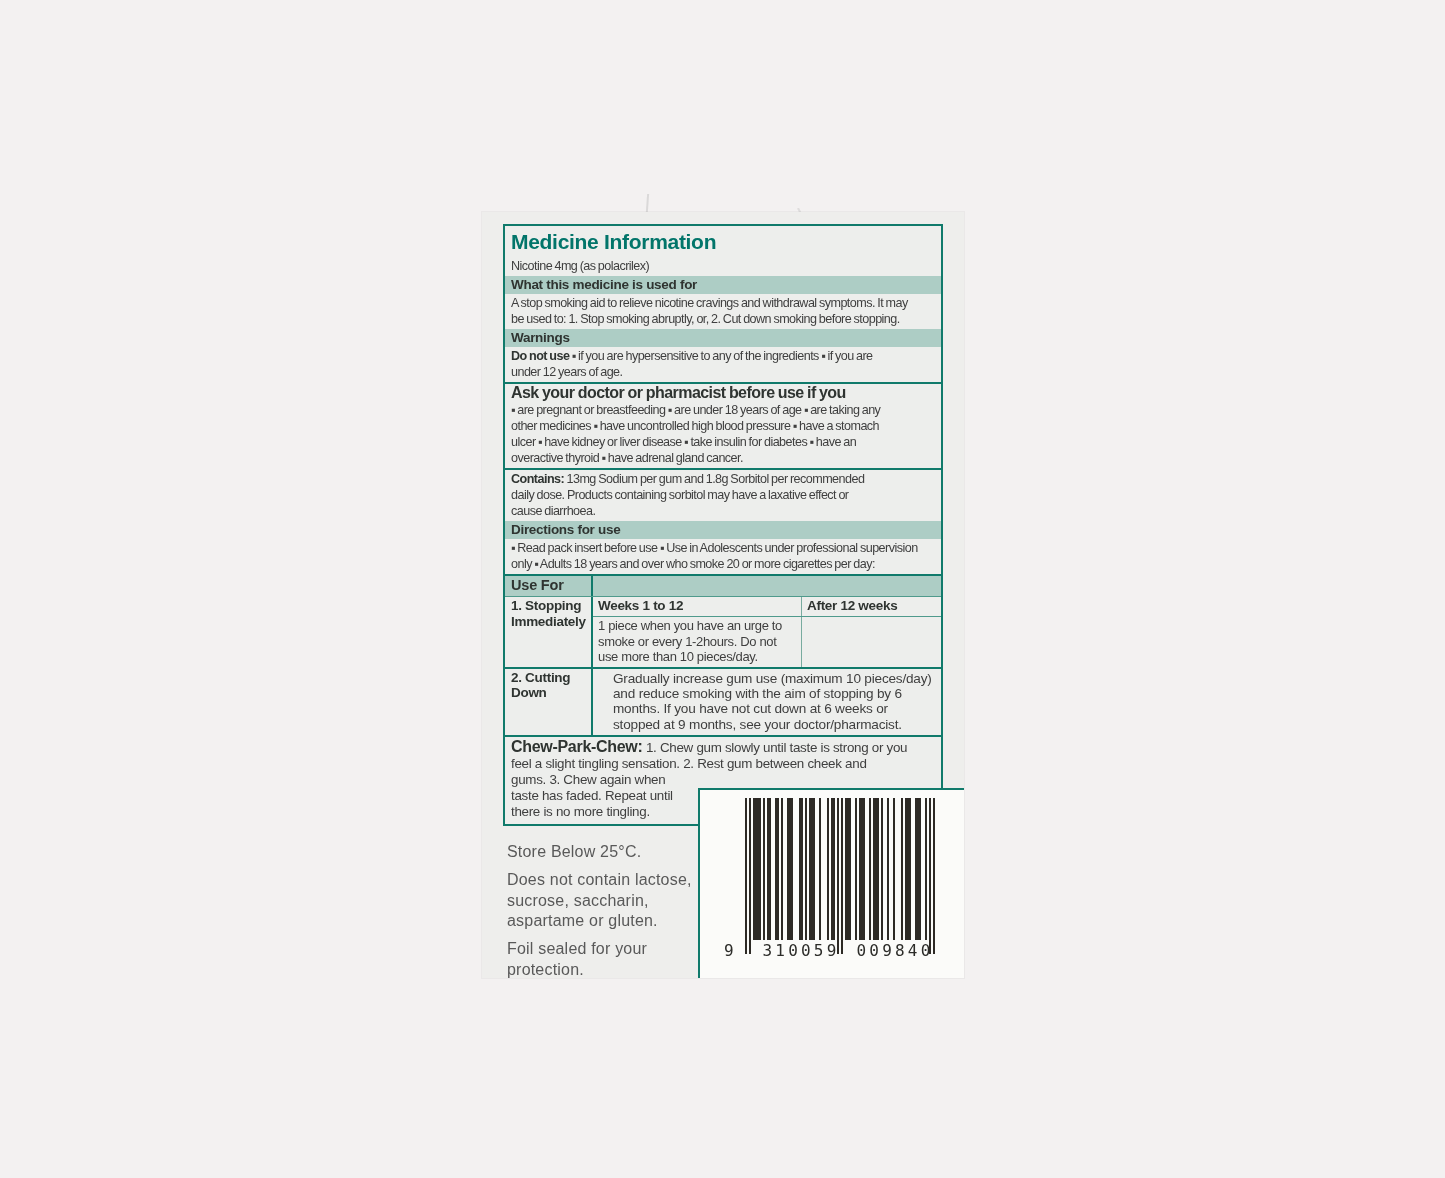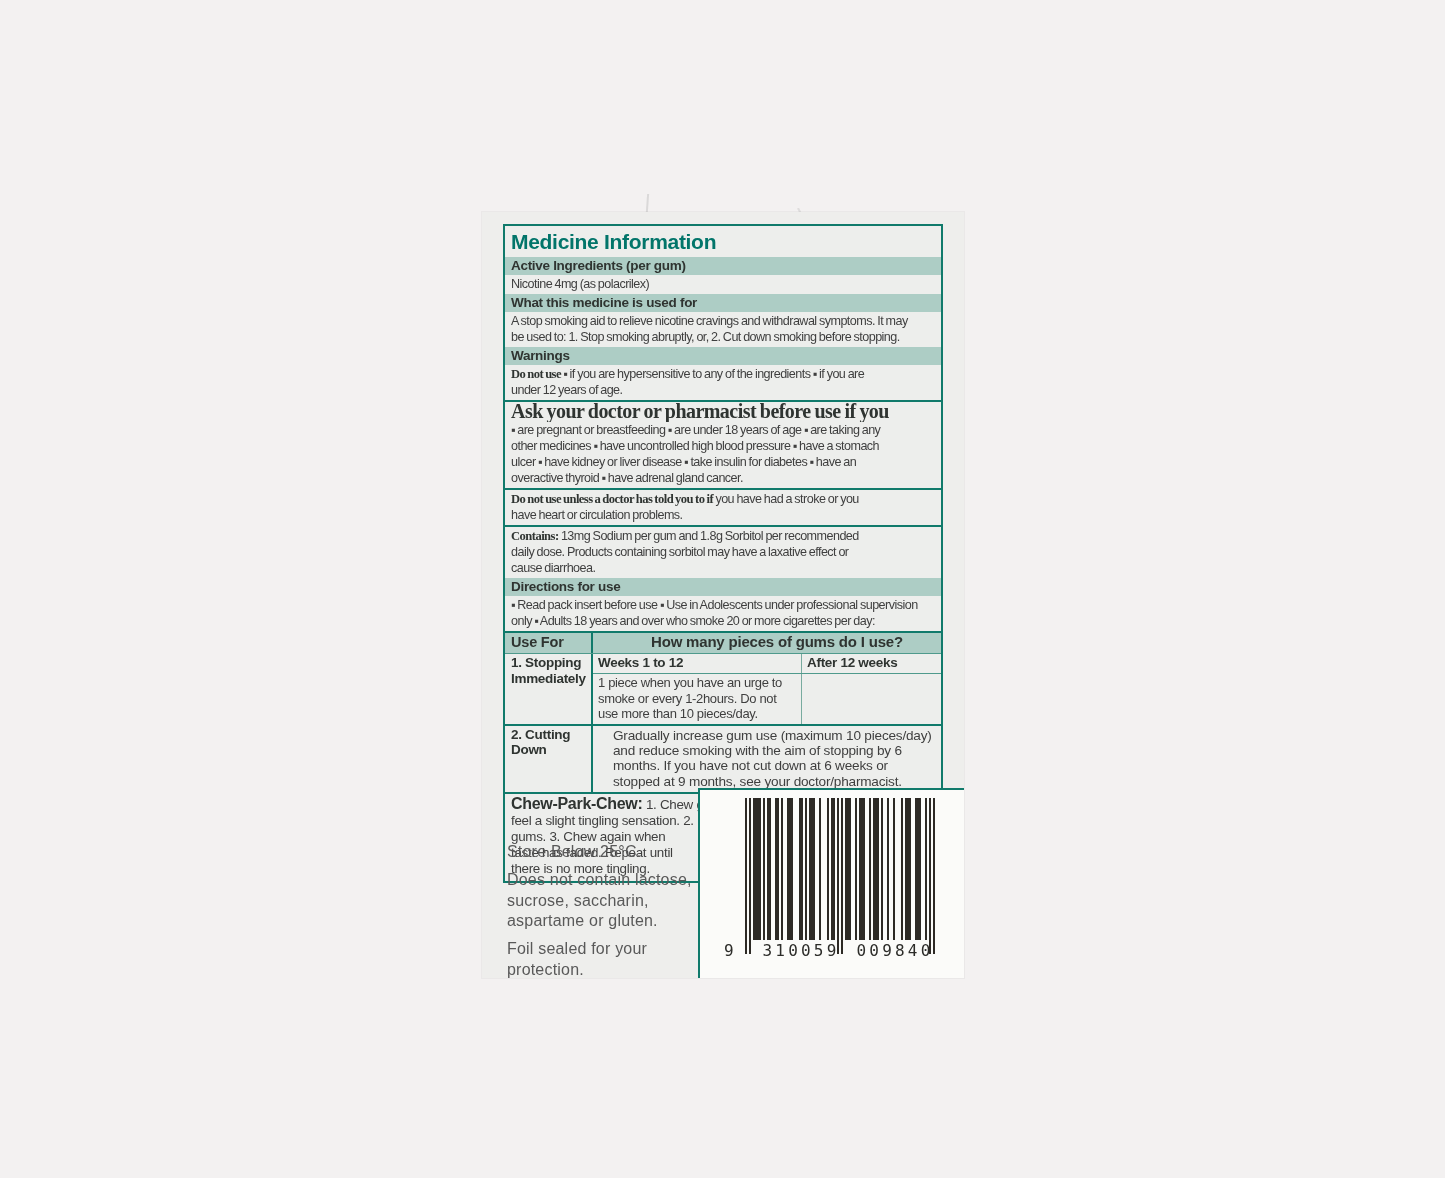--- a/index.html
+++ b/index.html
@@ -26,21 +26,21 @@
 
   .box{position:relative;margin:12px 0 0 21px;width:440px;border:2px solid var(--teal);background:var(--box-bg);}
 
   .title{font-size:21px;font-weight:bold;color:#02756a;letter-spacing:-.3px;padding:4px 8px 3px 6px;}
 
   .band{background:var(--band);color:var(--ink-bold);font-size:13.5px;font-weight:bold;line-height:15px;padding:1px 6px 2px 6px;letter-spacing:-.3px;}
 
   .row{padding:1px 6px 2px 6px;line-height:16px;overflow:hidden;}
   .cond{font-size:12.6px;letter-spacing:-.55px;word-spacing:-.6px;}
   .pre{white-space:pre;}
-  .row b{color:var(--ink-bold);font-family:Liberation Serif, serif;}
+  .row b{color:var(--ink-bold);}
   .sect{border-top:2px solid var(--teal);}
 
   
   .dtable{border-top:2px solid var(--teal);}
   .trow{display:flex;}
   .thead{background:var(--band);border-bottom:1px solid var(--teal-thin);gap:20px;}
   .tc1{width:88px;border-right:2px solid var(--teal);padding:1px 4px 2px 6px;}
   .tc1 .lbl{font-size:13.5px;font-weight:bold;color:var(--ink-bold);line-height:15.5px;letter-spacing:-.3px;}
   .th-usefor{font-size:14.5px;font-weight:bold;color:var(--ink-bold);line-height:17px;letter-spacing:-.2px;}
   .tc23{flex:1;text-align:center;font-size:15px;font-weight:bold;color:var(--ink-bold);line-height:18px;letter-spacing:-.2px;}
@@ -78,54 +78,50 @@
 <div class="crease-1"></div>
 <svg class="crease-svg" viewBox="0 0 220 130">
   <path d="M 38 0 C 62 42, 40 88, 2 112" stroke="rgba(125,125,125,0.17)" stroke-width="2" fill="none"></path>
 </svg>
 
 <div class="label">
 
   <div class="box">
     <div class="title">Medicine Information</div>
 
-    <div class="band">Active Ingredients (per gum)</div>
     <div class="row cond">Nicotine 4mg (as polacrilex)</div>
 
     <div class="band">What this medicine is used for</div>
     <div class="row cond pre">A stop smoking aid to relieve nicotine cravings and withdrawal symptoms. It may
 be used to: 1. Stop smoking abruptly, or, 2. Cut down smoking before stopping.</div>
 
     <div class="band">Warnings</div>
     <div class="row cond pre"><b>Do not use</b><span class="pre"> ▪ if you are hypersensitive to any of the ingredients ▪ if you are
 under 12 years of age.</span></div>
 
     <div class="sect">
-      <div class="row cond" style="padding-bottom:0;"><b style="font-size:20px;margin-top:32px;">Ask your doctor or pharmacist before use if you</b></div>
+      <div class="row cond" style="padding-bottom:0;"><b style="font-size:16px;margin-top:32px;">Ask your doctor or pharmacist before use if you</b></div>
       <div class="row cond pre" style="padding-top:0;">▪ are pregnant or breastfeeding ▪ are under 18 years of age ▪ are taking any
 other medicines ▪ have uncontrolled high blood pressure ▪ have a stomach
 ulcer ▪ have kidney or liver disease ▪ take insulin for diabetes ▪ have an
 overactive thyroid ▪ have adrenal gland cancer.</div>
     </div>
 
-    <div class="sect row cond pre"><b>Do not use unless a doctor has told you to if</b><span class="pre"> you have had a stroke or you
-have heart or circulation problems.</span></div>
 
     <div class="sect row cond pre"><b>Contains:</b><span class="pre"> 13mg Sodium per gum and 1.8g Sorbitol per recommended
 daily dose. Products containing sorbitol may have a laxative effect or
 cause diarrhoea.</span></div>
 
     <div class="band">Directions for use</div>
     <div class="row cond pre">▪ Read pack insert before use ▪ Use in Adolescents under professional supervision
 only ▪ Adults 18 years and over who smoke 20 or more cigarettes per day:</div>
 
     <div class="dtable">
       <div class="trow thead">
         <div class="tc1 th-usefor" style="border-right-color:var(--teal);">Use For</div>
-        <div class="tc23">How many pieces of gums do I use?</div>
       </div>
       <div class="trow">
         <div class="tc1">
             <div class="lbl pre">1. Stopping
 Immediately</div>
           </div>
         <div class="tr-rest">
           <div class="subrow">
             <div class="tc2 subhead">Weeks 1 to 12</div>
             <div class="tc3 subhead">After 12 weeks</div>

